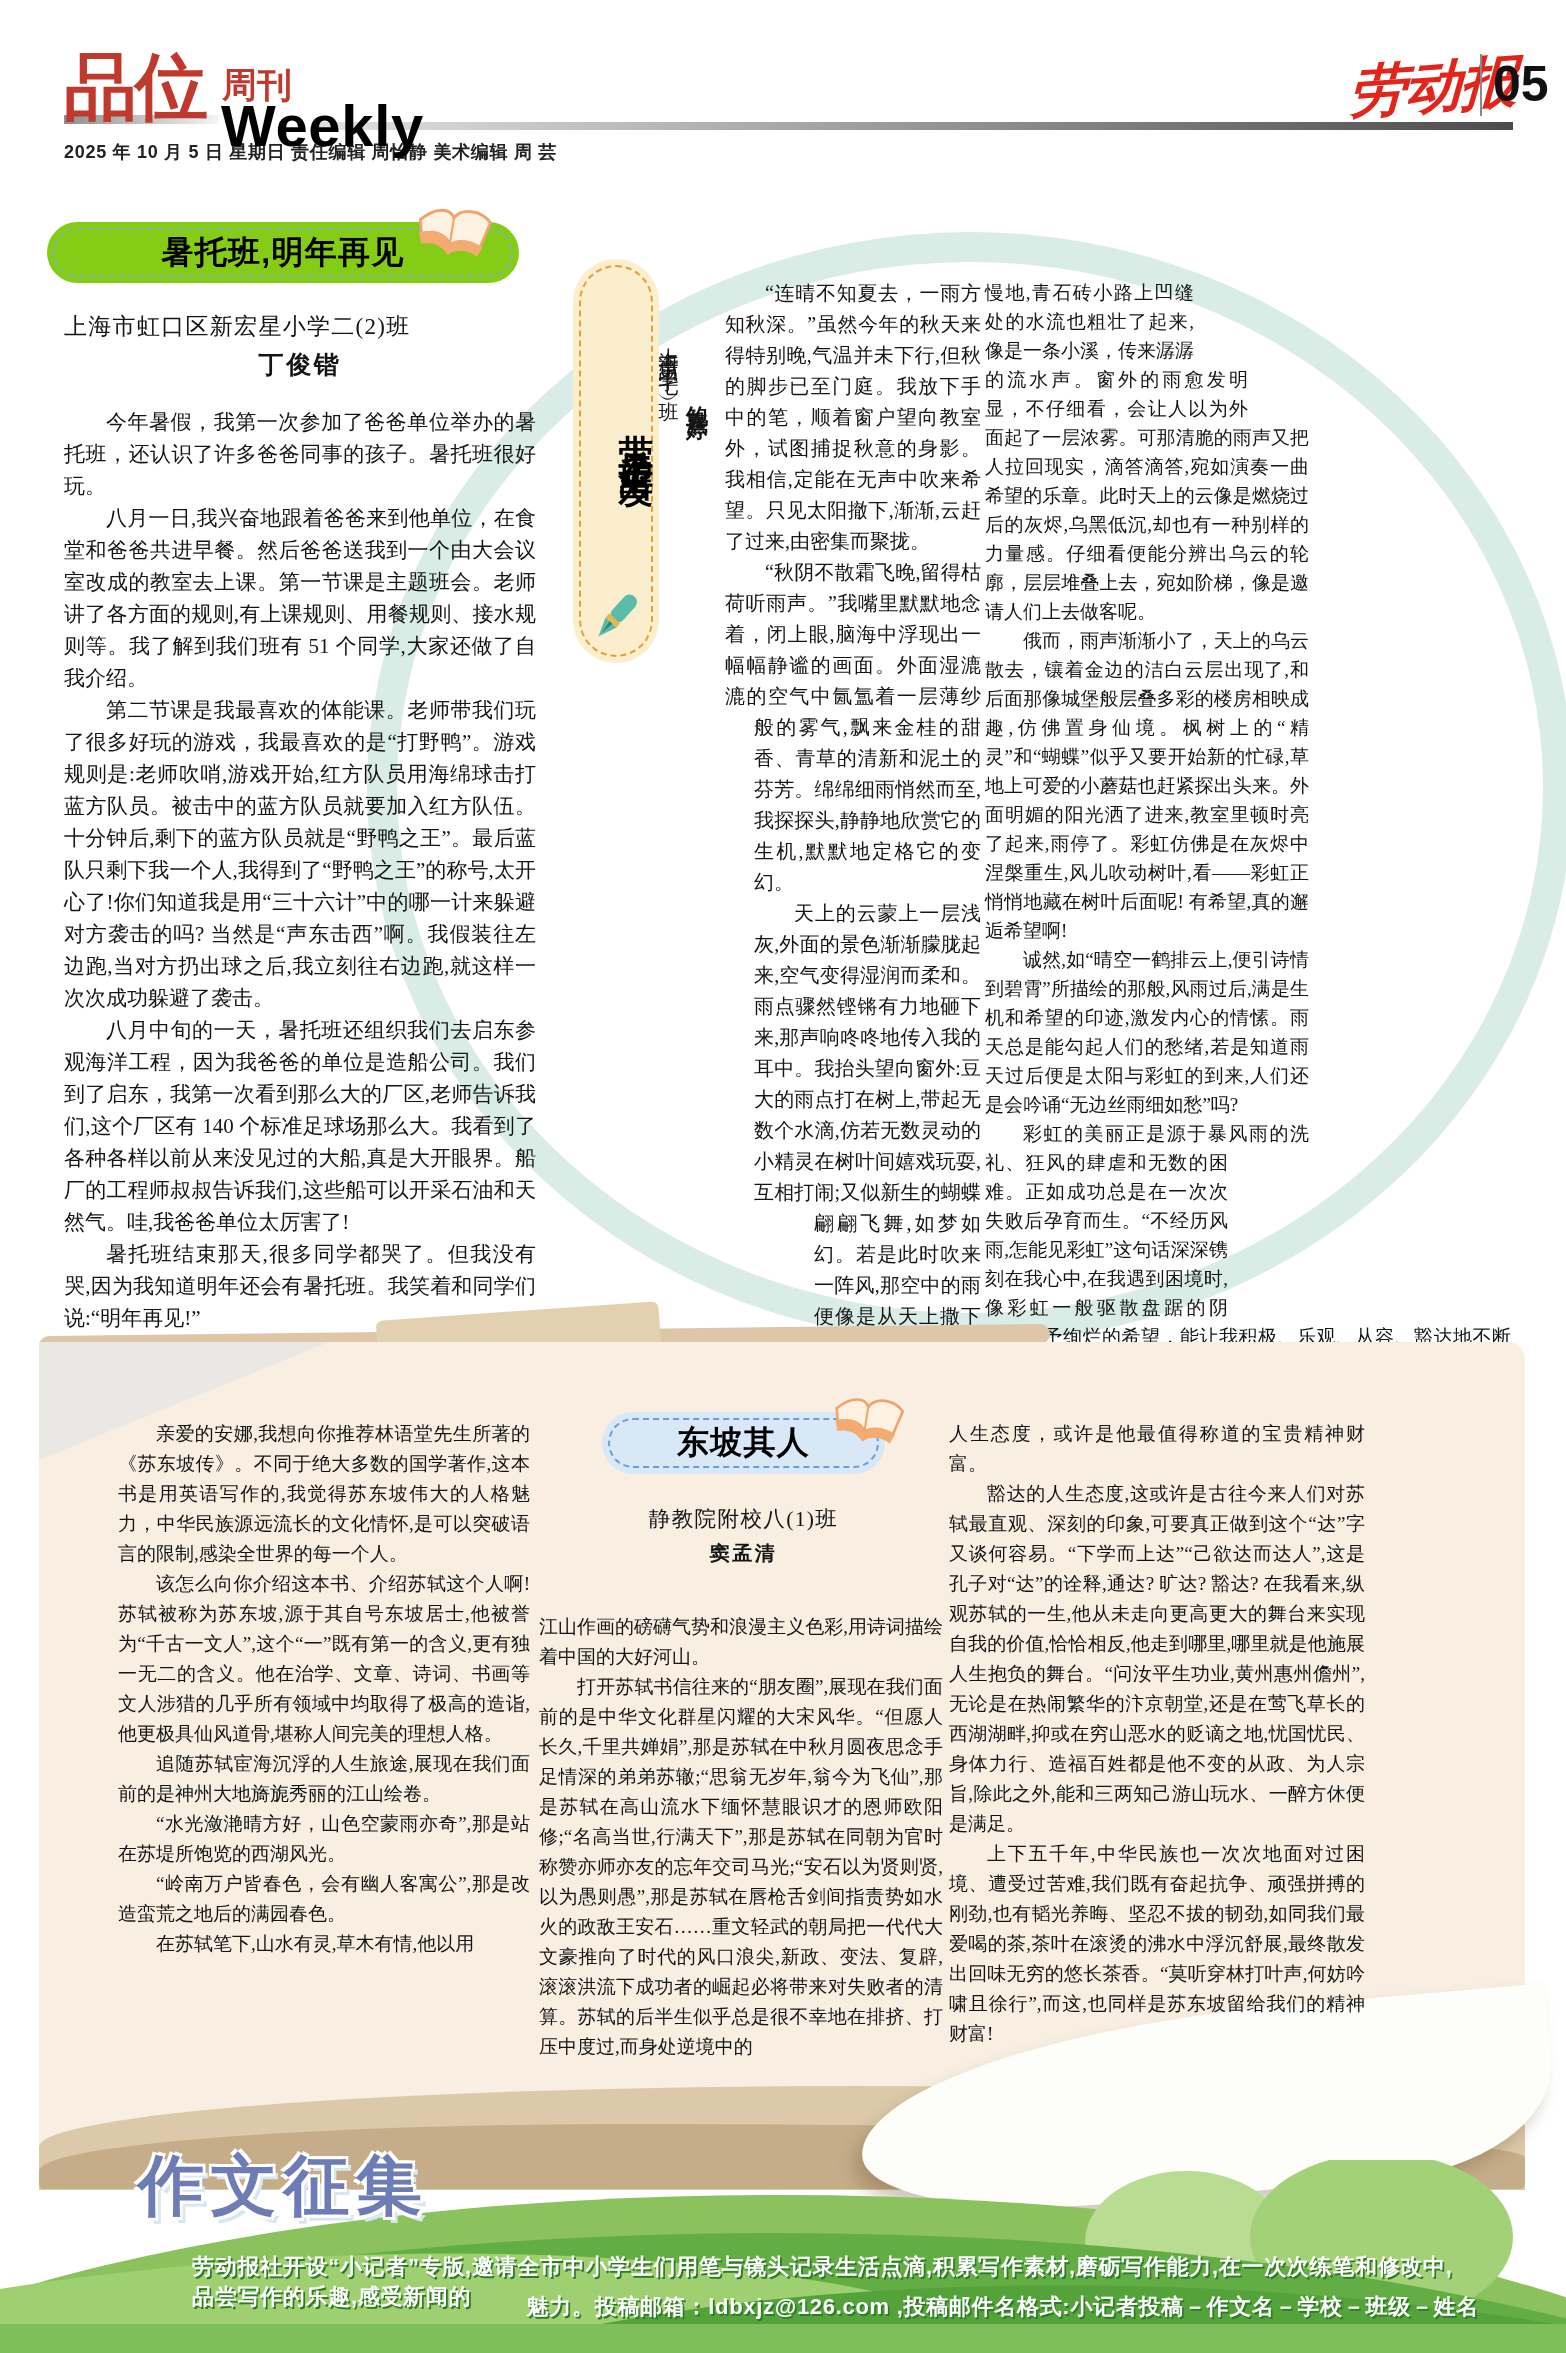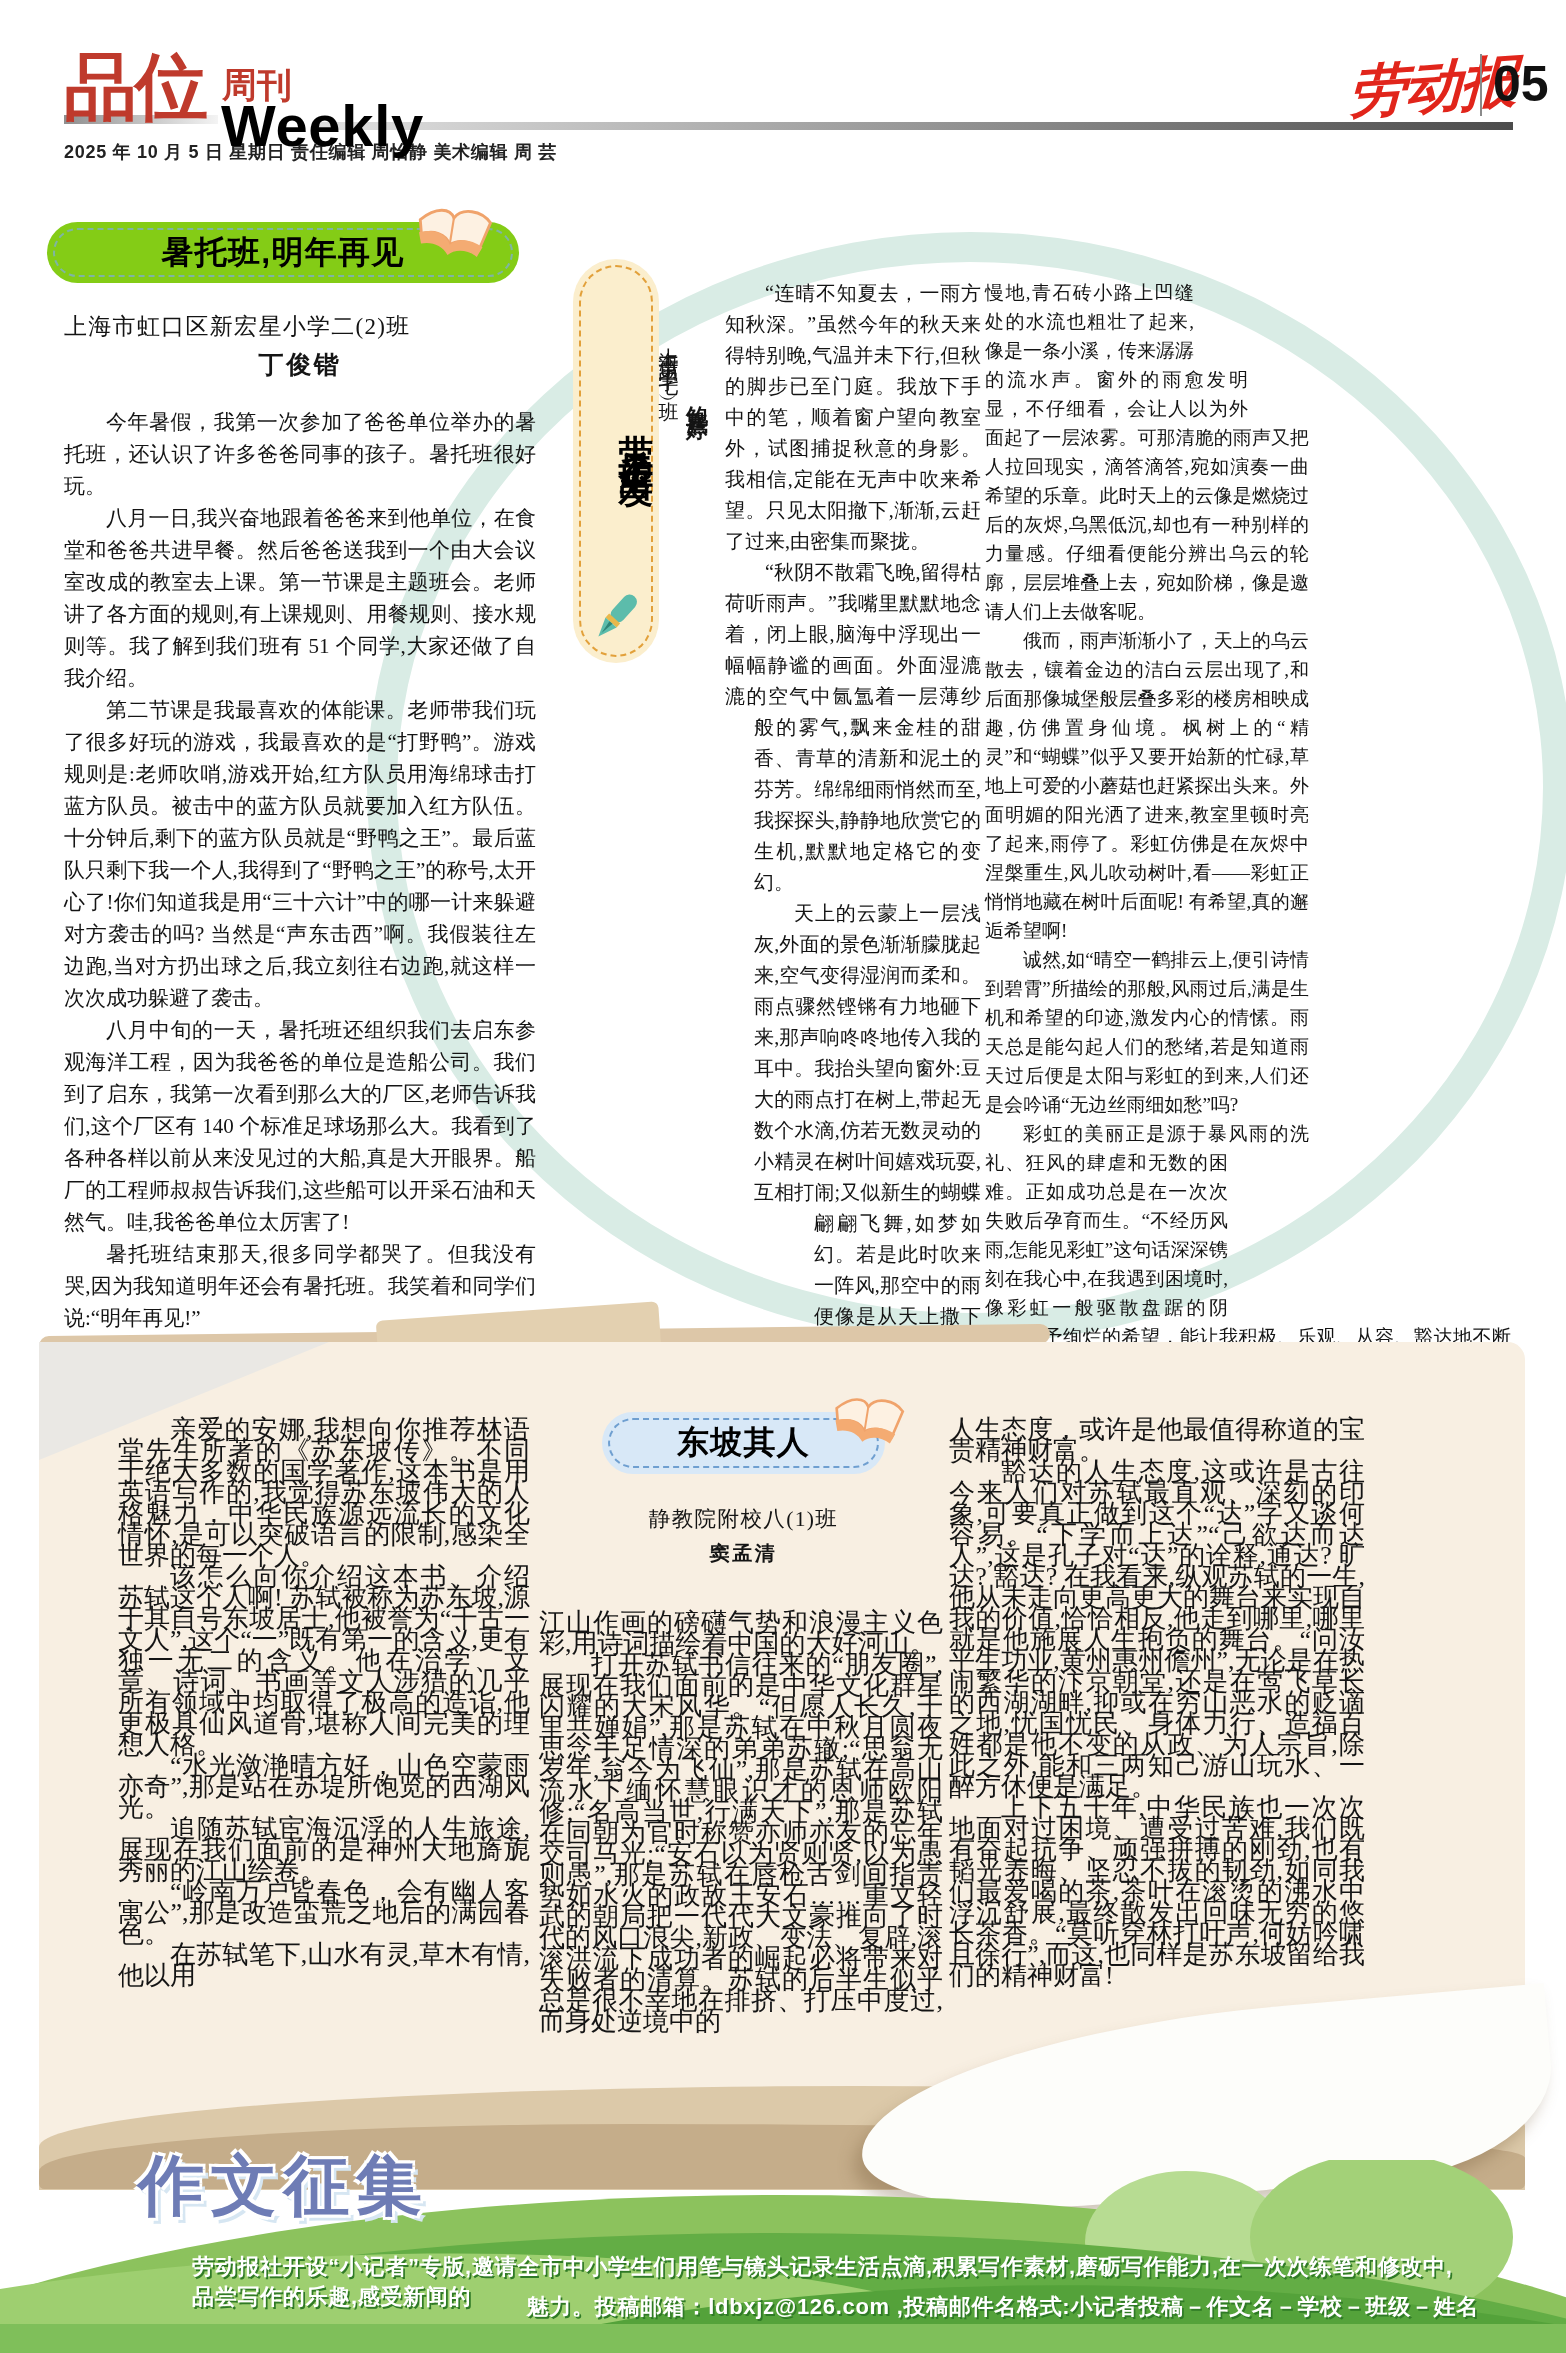--- a/index.html
+++ b/index.html
@@ -92,21 +92,21 @@
   .page-curl{left:859px;top:2013px;width:694px;height:182px;background:#fdfdfa;
         border-radius:100% 0 40% 55% / 100% 0 90% 60%;transform:rotate(-5deg);
         box-shadow:-9.4px 10.8px 16px rgba(120,95,60,.35);z-index:3;}
   .a3-titlebox{left:602px;top:1412px;width:283px;height:62px;background:#d8e8f7;border-radius:31px;z-index:4;}
   .a3-titlebox .dash{position:absolute;left:6px;top:6px;right:6px;bottom:6px;
         border:2px dashed #6f9fd0;border-radius:25.6px;}
   .book-icon-3{left:827px;top:1389px;width:80px;height:61px;z-index:5;}
   .a3-school{left:602px;top:1504px;width:283px;text-align:center;font-size:21.6px;letter-spacing:1.3px;z-index:4;}
   .a3-author{left:602px;top:1540px;width:283px;text-align:center;z-index:4;
         font-family:"Liberation Sans",sans-serif;font-weight:700;font-size:20px;letter-spacing:2.7px;}
-  .a3-col{font-size:26px;line-height:21px;z-index:4;}
+  .a3-col{font-size:19px;line-height:30px;z-index:4;}
   .a3-col1{left:118px;top:1419px;width:412px;}
   .a3-col2{left:539px;top:1612px;width:404px;}
   .a3-col3{left:949px;top:1419px;width:416px;}
   
   .banner{left:0;top:2160px;width:1567px;height:194px;overflow:hidden;z-index:5;}
   .hill{position:absolute;border-radius:50%;}
   .hill-a{left:-283px;top:35px;width:2123px;height:620px;background:#8cc25d;}
   .bump1{left:1085px;top:10.8px;width:202px;height:142px;background:#b7dc92;}
   .bump2{left:1250px;top:-6.7px;width:263px;height:168px;background:#a3d178;}
   .hill-b{left:-438px;top:73px;width:2426px;height:708px;background:#63ad45;}
@@ -222,22 +222,22 @@
       <path d="M12 38 C30 16 50 13 58 26 C66 9 94 7 110 22 L102 62 C88 52 70 54 60 64 C52 50 32 48 18 58 Z" fill="#fdf1e2" stroke="#f0a36b" stroke-width="4"></path>
       <path d="M58 26 L60 64" stroke="#f0a36b" stroke-width="3" fill="none"></path>
       <path d="M14 56 C34 46 52 50 60 64 C70 52 88 50 106 58 L101 73 C85 65 68 69 60 79 C50 67 34 65 20 71 Z" fill="#f4ab72"></path>
     </g>
   </svg>
   <div class="abs a3-school">静教院附校八(1)班</div>
   <div class="abs a3-author">窦孟清</div>
   <div class="abs a3-col a3-col1">
       <p class="para">亲爱的安娜,我想向你推荐林语堂先生所著的《苏东坡传》。不同于绝大多数的国学著作,这本书是用英语写作的,我觉得苏东坡伟大的人格魅力，中华民族源远流长的文化情怀,是可以突破语言的限制,感染全世界的每一个人。</p>
       <p class="para">该怎么向你介绍这本书、介绍苏轼这个人啊! 苏轼被称为苏东坡,源于其自号东坡居士,他被誉为“千古一文人”,这个“一”既有第一的含义,更有独一无二的含义。他在治学、文章、诗词、书画等文人涉猎的几乎所有领域中均取得了极高的造诣,他更极具仙风道骨,堪称人间完美的理想人格。</p>
+      <p class="para">追随苏轼宦海沉浮的人生旅途,展现在我们面前的是神州大地旖旎秀丽的江山绘卷。</p>
       <p class="para">“水光潋滟晴方好，山色空蒙雨亦奇”,那是站在苏堤所饱览的西湖风光。</p>
-      <p class="para">追随苏轼宦海沉浮的人生旅途,展现在我们面前的是神州大地旖旎秀丽的江山绘卷。</p>
       <p class="para">“岭南万户皆春色，会有幽人客寓公”,那是改造蛮荒之地后的满园春色。</p>
       <p class="para">在苏轼笔下,山水有灵,草木有情,他以用</p>
     </div>
   <div class="abs a3-col a3-col2">
       <p class="para flush">江山作画的磅礴气势和浪漫主义色彩,用诗词描绘着中国的大好河山。</p>
       <p class="para">打开苏轼书信往来的“朋友圈”,展现在我们面前的是中华文化群星闪耀的大宋风华。“但愿人长久,千里共婵娟”,那是苏轼在中秋月圆夜思念手足情深的弟弟苏辙;“思翁无岁年,翁今为飞仙”,那是苏轼在高山流水下缅怀慧眼识才的恩师欧阳修;“名高当世,行满天下”,那是苏轼在同朝为官时称赞亦师亦友的忘年交司马光;“安石以为贤则贤,以为愚则愚”,那是苏轼在唇枪舌剑间指责势如水火的政敌王安石……重文轻武的朝局把一代代大文豪推向了时代的风口浪尖,新政、变法、复辟,滚滚洪流下成功者的崛起必将带来对失败者的清算。苏轼的后半生似乎总是很不幸地在排挤、打压中度过,而身处逆境中的</p>
     </div>
   <div class="abs a3-col a3-col3">
       <p class="para flush">人生态度，或许是他最值得称道的宝贵精神财富。</p>
       <p class="para">豁达的人生态度,这或许是古往今来人们对苏轼最直观、深刻的印象,可要真正做到这个“达”字又谈何容易。“下学而上达”“己欲达而达人”,这是孔子对“达”的诠释,通达? 旷达? 豁达? 在我看来,纵观苏轼的一生,他从未走向更高更大的舞台来实现自我的价值,恰恰相反,他走到哪里,哪里就是他施展人生抱负的舞台。“问汝平生功业,黄州惠州儋州”,无论是在热闹繁华的汴京朝堂,还是在莺飞草长的西湖湖畔,抑或在穷山恶水的贬谪之地,忧国忧民、身体力行、造福百姓都是他不变的从政、为人宗旨,除此之外,能和三两知己游山玩水、一醉方休便是满足。</p>

